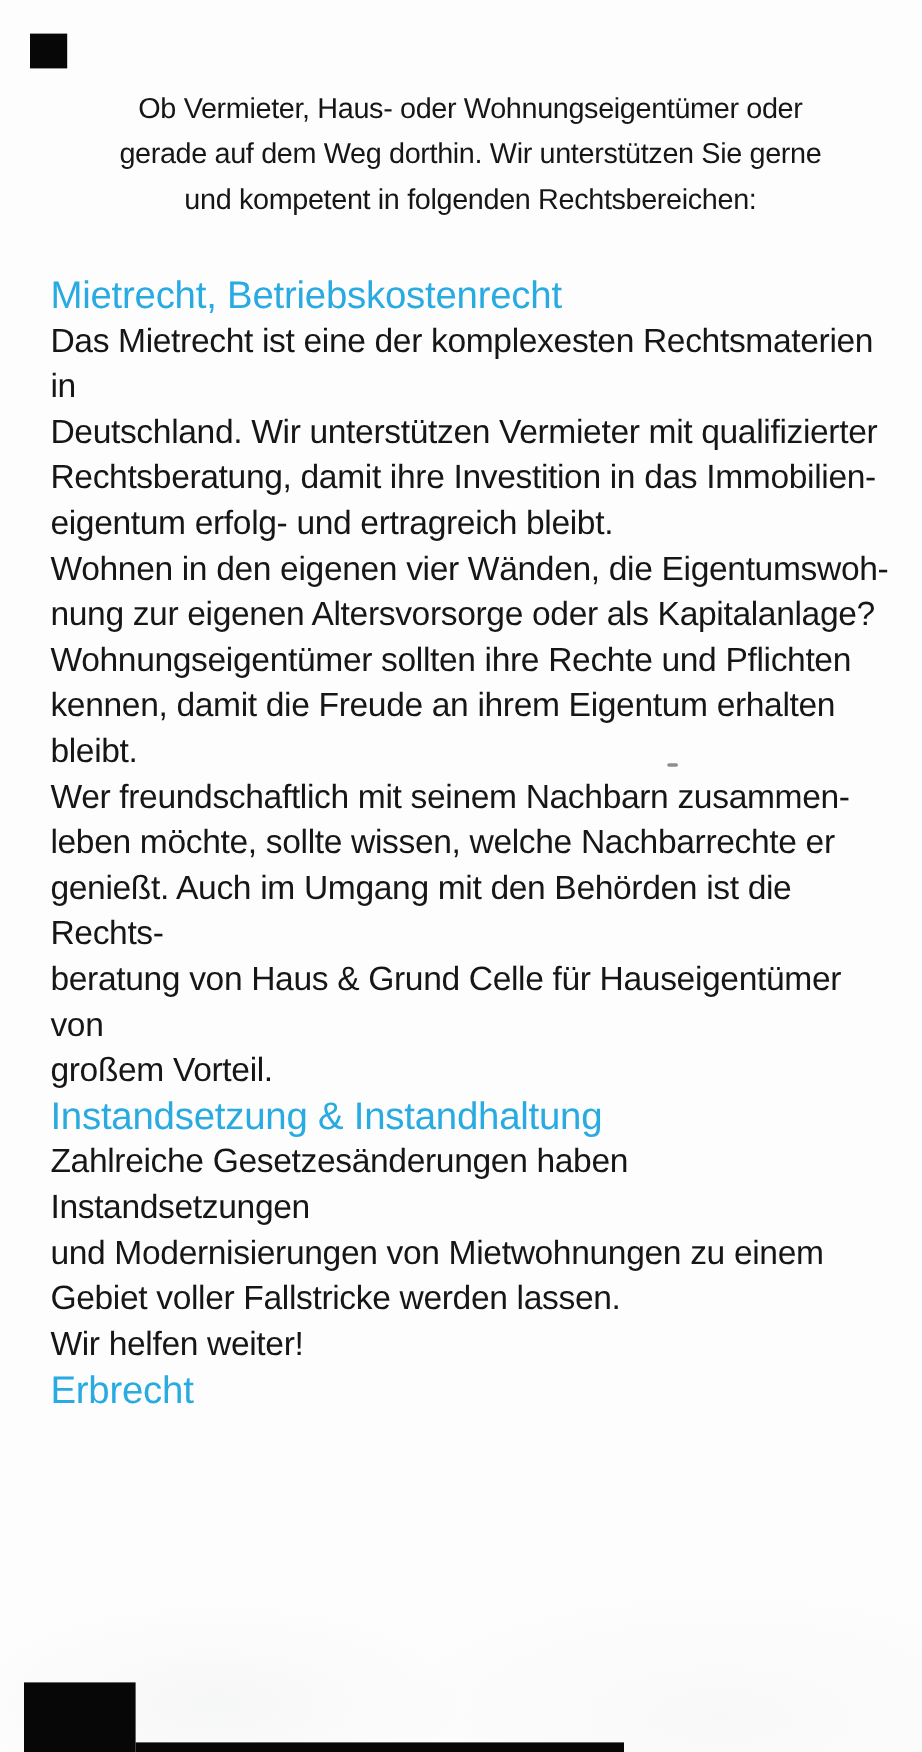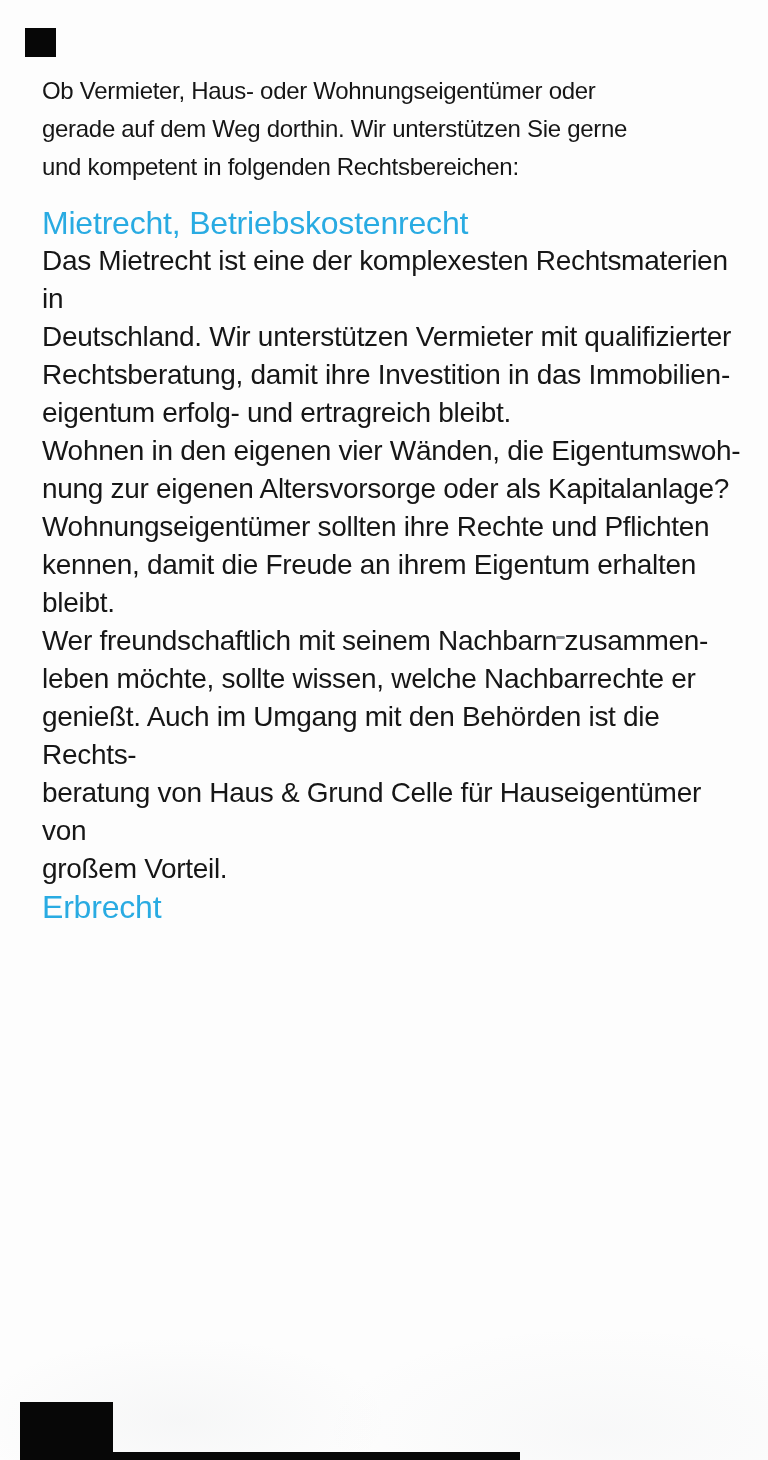--- a/index.html
+++ b/index.html
@@ -23,26 +23,27 @@
       radial-gradient(ellipse 400px 150px at 600px 1430px, rgba(120,130,140,0.04), transparent 70%),
       #fdfdfd;
   }
   .content {
     position: absolute;
     left: 42px;
     top: 72px;
     width: 700px;
   }
   .intro {
-    margin: 0 0 18px 0;
+    margin: 0 0 41px 0;
     font-size: 24px;
     line-height: 38px;
     letter-spacing: -0.3px;
     color: #161616;
     white-space: pre-line;
+    text-align: center;
   }
   .section {
     margin: 0;
   }
   .section-heading {
     margin: 0;
     font-size: 32px;
     font-weight: 400;
     line-height: 38px;
     letter-spacing: -0.2px;
@@ -119,20 +120,27 @@
       <p class="section-body">Wer freundschaftlich mit seinem Nachbarn zusammen-
 leben möchte, sollte wissen, welche Nachbarrechte er
 genießt. Auch im Umgang mit den Behörden ist die Rechts-
 beratung von Haus &amp; Grund Celle für Hauseigentümer von
 großem Vorteil.</p>
     </div>
 
     <div class="section">
     </div>
 
+    <div class="section">
+      <h2 class="section-heading">Instandsetzung &amp; Instandhaltung</h2>
+      <p class="section-body">Zahlreiche Gesetzesänderungen haben Instandsetzungen
+und Modernisierungen von Mietwohnungen zu einem
+Gebiet voller Fallstricke werden lassen.
+Wir helfen weiter!</p>
+    </div>
 
     <div class="section">
       <h2 class="section-heading">Erbrecht</h2>
     </div>
 
   </div>
 
   <div class="mark mark-top-left"></div>
   <div class="mark mark-bottom-left"></div>
   <div class="mark mark-bottom-strip"></div>

